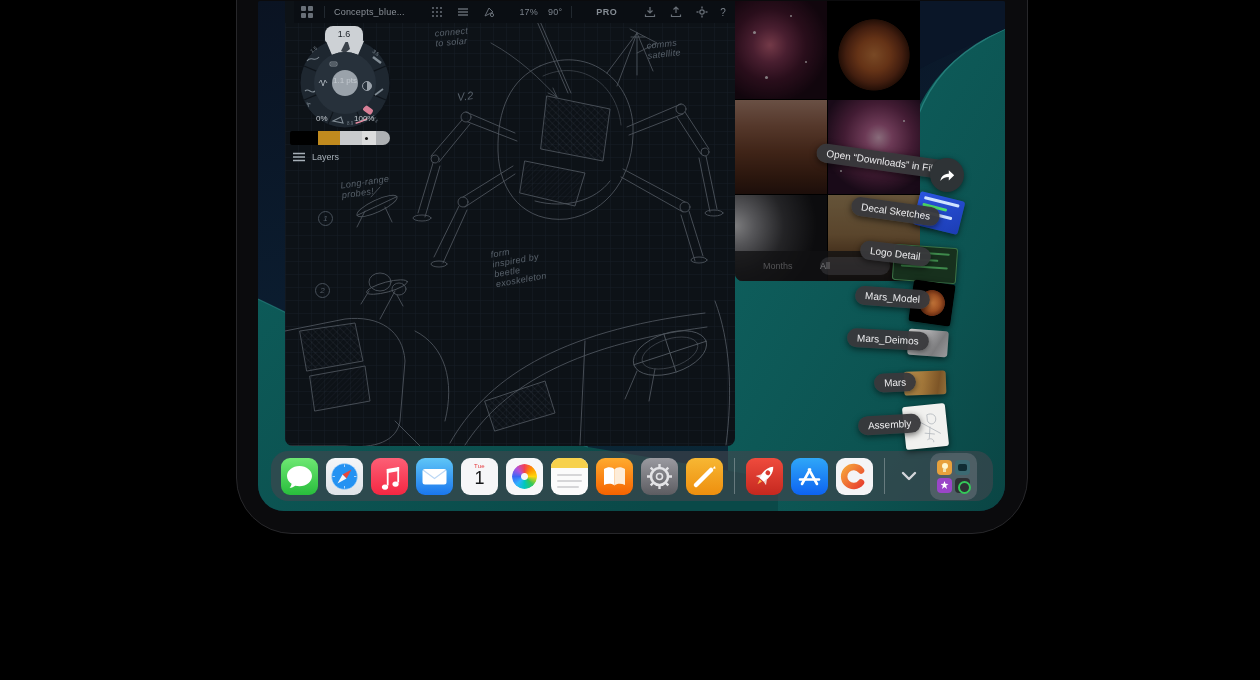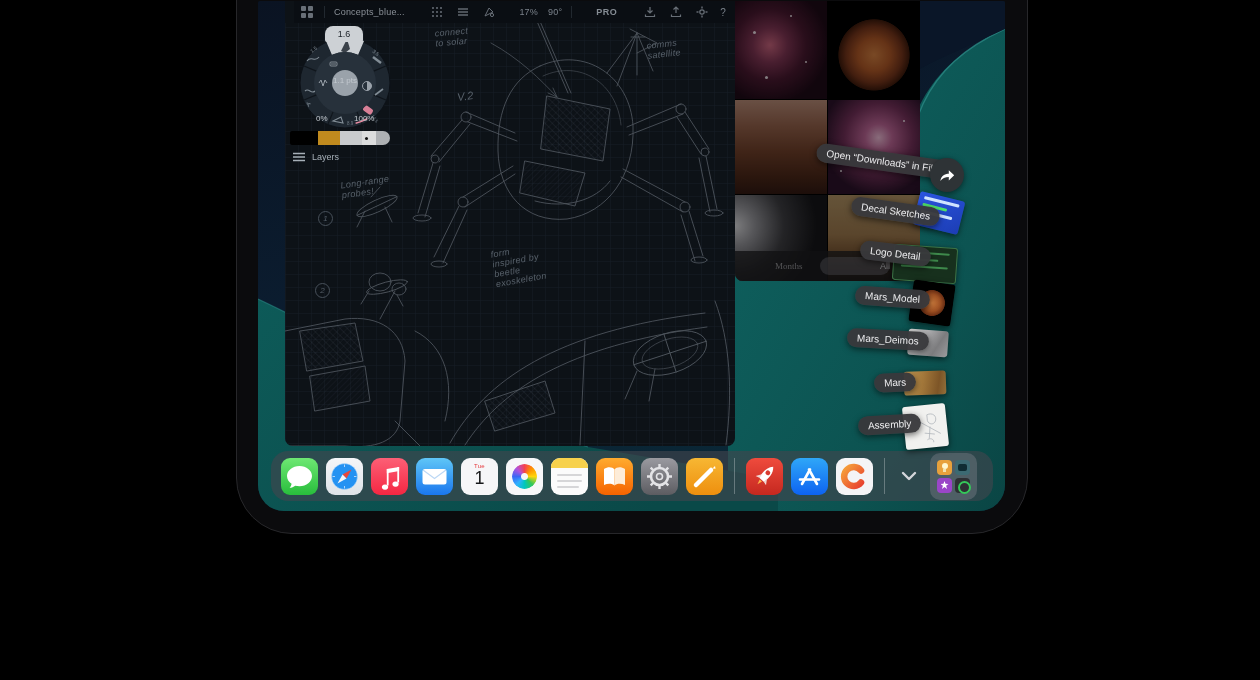--- a/index.html
+++ b/index.html
@@ -60,21 +60,21 @@
   .ph3{background:linear-gradient(180deg,#b08572 0,#8d5d47 28%,#6b3d28 55%,#4a2718 80%,#301812 100%);}
   .ph4{background:radial-gradient(circle at 55% 40%,#e3b3cc 0,#b4618f 18%,#6f2f56 45%,#2a1228 75%),#190b1c;}
   .ph5{background:radial-gradient(circle at 0% 35%,#cfcfd2 0,#8e8e93 18%,#3c3c40 45%,#151518 75%),#101014;}
   .ph6{background:linear-gradient(180deg,#a98c60 0,#96744a 45%,#6e4c2c 70%,#35220f 92%,#1c1208 100%);}
   .star{position:absolute;border-radius:50%;background:#fff;opacity:.8;}
   .p-bar{position:absolute;left:0;right:0;bottom:0;height:30px;background:rgba(28,28,31,.78);
          z-index:3;}
   .p-seg{position:absolute;color:#8a8a8e;font-size:9px;top:10px;}
   .p-all-pill{position:absolute;left:85px;top:6px;width:70px;height:18px;border-radius:9px;
               background:rgba(118,118,128,.42);}
-  .p-all-pill span{display:block;text-align:right;color:#c8c8cc;font-size:9px;line-height:18px;}
+  .p-all-pill span{display:block;text-align:left;color:#c8c8cc;font-size:9px;line-height:18px;}
   .p-dim{position:absolute;inset:0;background:rgba(0,0,0,.4);z-index:4;pointer-events:none;}
 
   
   .dragl{position:absolute;inset:0;z-index:20;pointer-events:none;}
   .pill{position:absolute;background:rgba(56,56,59,.96);color:#ececee;font-size:10px;
         padding:4px 10px;border-radius:12px;white-space:nowrap;
         box-shadow:0 2px 6px rgba(0,0,0,.55);}
   .thumb{position:absolute;box-shadow:0 2px 6px rgba(0,0,0,.6);border-radius:3px;}
   .share-circle{position:absolute;left:672px;top:157px;width:34px;height:34px;border-radius:50%;
                 background:#2e3336;box-shadow:0 2px 6px rgba(0,0,0,.5);
@@ -421,21 +421,21 @@
       <div class="ph ph2"></div>
       <div class="ph ph3"></div>
       <div class="ph ph4" style="position:relative;">
         <i class="star" style="left:12px;top:70px;width:2px;height:2px;"></i>
         <i class="star" style="left:75px;top:20px;width:2px;height:2px;"></i>
       </div>
       <div class="ph ph5"></div>
       <div class="ph ph6"></div>
     </div>
     <div class="p-bar">
-      <span class="p-seg" style="left:40px;font-family:Liberation Serif, serif;">Months</span>
+      <span class="p-seg" style="left:28px;">Months</span>
       <div class="p-all-pill">
             <span>All</span>
           </div>
     </div>
     <div class="p-dim"></div>
   </div>
 
   <div class="dragl">
     <div class="pill" style="left:558px;top:151px;transform:rotate(8deg);">Open “Downloads” in Files</div>
     <div class="share-circle">

